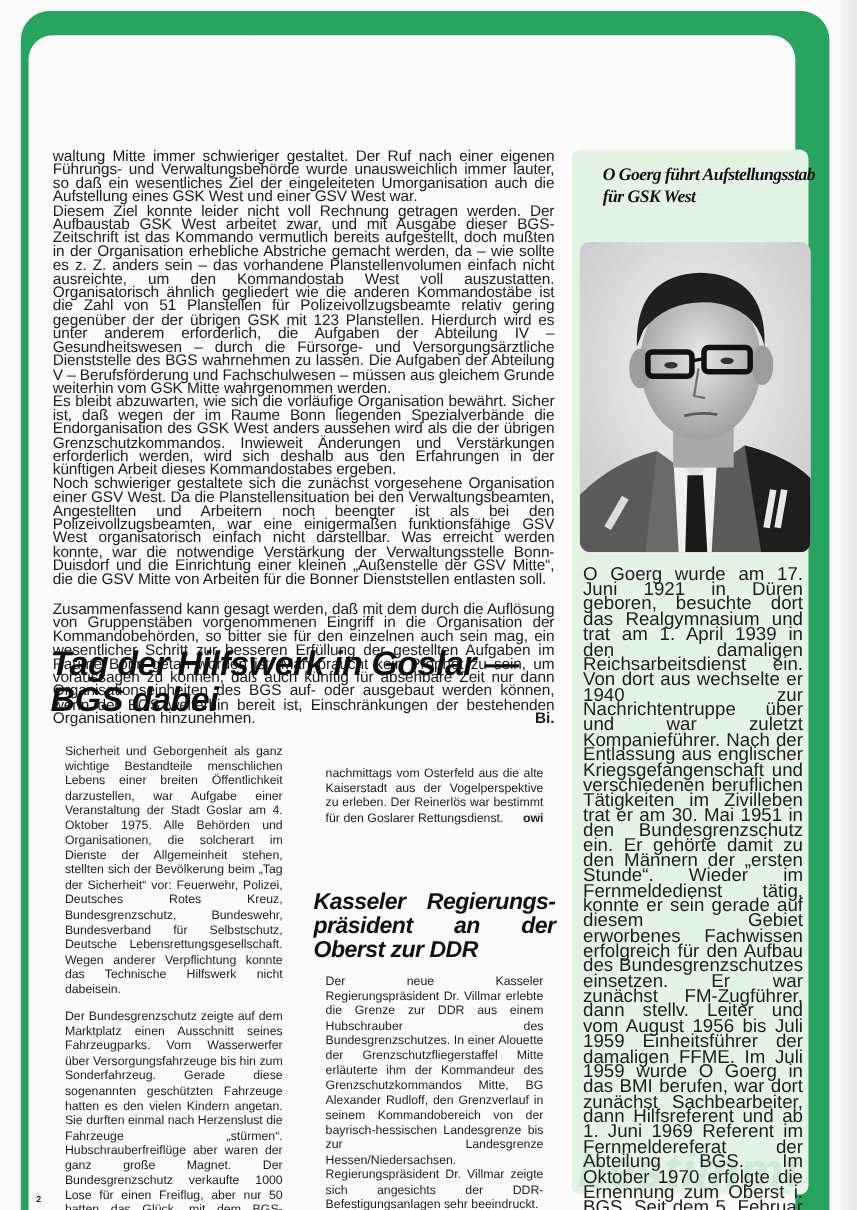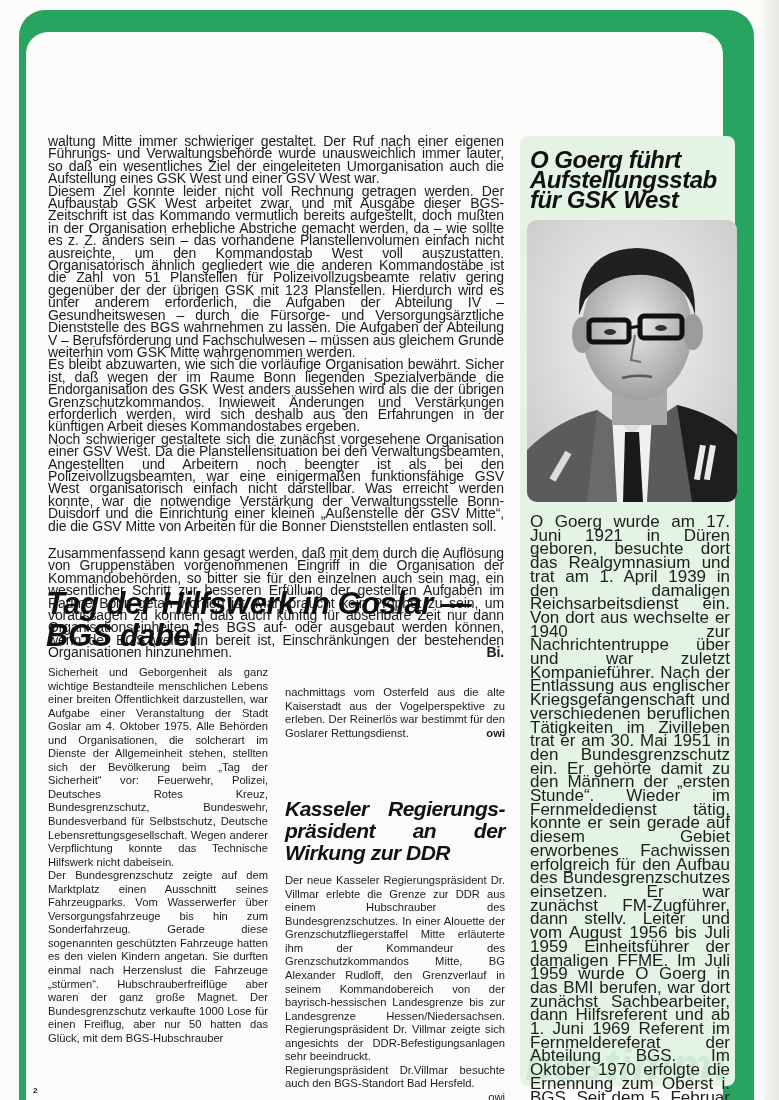--- a/index.html
+++ b/index.html
@@ -43,25 +43,25 @@
   }
   .h-big { position: absolute; left: 46px; top: 588px; font-size: 31px; line-height: 32px; width: 460px; }
   .col1 {
     position: absolute; left: 48px; top: 666px; width: 220px;
     font-size: 11.2px; line-height: 13.55px; text-align: justify;
   }
   .col2 {
     position: absolute; left: 285px; top: 686px; width: 220px;
     font-size: 11.2px; line-height: 13.55px; text-align: justify;
   }
-  .col1 p, .col2 p { margin: 0; }
+  .col1 p, .col2 p { margin: 11px; }
   .h-mid { font-size: 21px; line-height: 22px; margin-top: 58px; margin-bottom: 10px; }
   .sidebar-head {
-    position: absolute; left: 530px; top: 150px; width: 200px;
-    font-size: 24px; line-height: 20px;
+    position: absolute; left: 548px; top: 150px; width: 200px;
+    font-size: 16px; line-height: 20px; font-family: Liberation Serif, serif;
   }
   .photo {
     position: absolute; left: 527px; top: 220px; width: 210px; height: 282px;
     border-radius: 10px; overflow: hidden; background: #cfcfcf;
   }
   .sidebar-text {
     position: absolute; left: 530px; top: 515px; width: 200px;
     font-size: 17px; line-height: 13.7px; text-align: justify;
   }
   .sidebar-text p { margin: 0; }
@@ -98,21 +98,21 @@
   <div>BGS dabei</div>
 </div>
 
 <div class="col1">
   <p>Sicherheit und Geborgenheit als ganz wichtige Bestandteile menschlichen Lebens einer breiten Öffentlichkeit darzustellen, war Aufgabe einer Veranstaltung der Stadt Goslar am 4. Oktober 1975. Alle Behörden und Organisationen, die solcherart im Dienste der Allgemeinheit stehen, stellten sich der Bevölkerung beim „Tag der Sicherheit“ vor: Feuerwehr, Polizei, Deutsches Rotes Kreuz, Bundesgrenzschutz, Bundeswehr, Bundesverband für Selbstschutz, Deutsche Lebensrettungsgesellschaft. Wegen anderer Verpflichtung konnte das Technische Hilfswerk nicht dabeisein.</p>
   <p>Der Bundesgrenzschutz zeigte auf dem Marktplatz einen Ausschnitt seines Fahrzeugparks. Vom Wasserwerfer über Versorgungsfahrzeuge bis hin zum Sonderfahrzeug. Gerade diese sogenannten geschützten Fahrzeuge hatten es den vielen Kindern angetan. Sie durften einmal nach Herzenslust die Fahrzeuge „stürmen“. Hubschrauberfreiflüge aber waren der ganz große Magnet. Der Bundesgrenzschutz verkaufte 1000 Lose für einen Freiflug, aber nur 50 hatten das Glück, mit dem BGS-Hubschrauber</p>
 </div>
 
 <div class="col2">
   <p><span>nachmittags vom Osterfeld aus die alte Kaiserstadt aus der Vogelperspektive zu erleben. Der Reinerlös war bestimmt für den Goslarer Rettungsdienst.</span><span class="sig">owi</span></p>
-  <div class="headline h-mid">Kasseler Regierungs-präsident an der Wirkung zur DDR</div>
+  <div class="headline h-mid">Kasseler Regierungs-präsident an der Oberst zur DDR</div>
   <p>Der neue Kasseler Regierungspräsident Dr. Villmar erlebte die Grenze zur DDR aus einem Hubschrauber des Bundesgrenzschutzes. In einer Alouette der Grenzschutzfliegerstaffel Mitte erläuterte ihm der Kommandeur des Grenzschutzkommandos Mitte, BG Alexander Rudloff, den Grenzverlauf in seinem Kommandobereich von der bayrisch-hessischen Landesgrenze bis zur Landesgrenze Hessen/Niedersachsen. Regierungspräsident Dr. Villmar zeigte sich angesichts der DDR-Befestigungsanlagen sehr beeindruckt.</p>
   <p>Regierungspräsident Dr.Villmar besuchte auch den BGS-Standort Bad Hersfeld.</p>
   <p style="text-align:right">owi</p>
 </div>
 
 <div class="headline sidebar-head">O Goerg führt Aufstellungsstab für GSK West</div>
 
 <div class="photo" title="Portrait of O Goerg in uniform">
   <svg width="210" height="282" viewBox="0 0 210 282">
     <defs>

